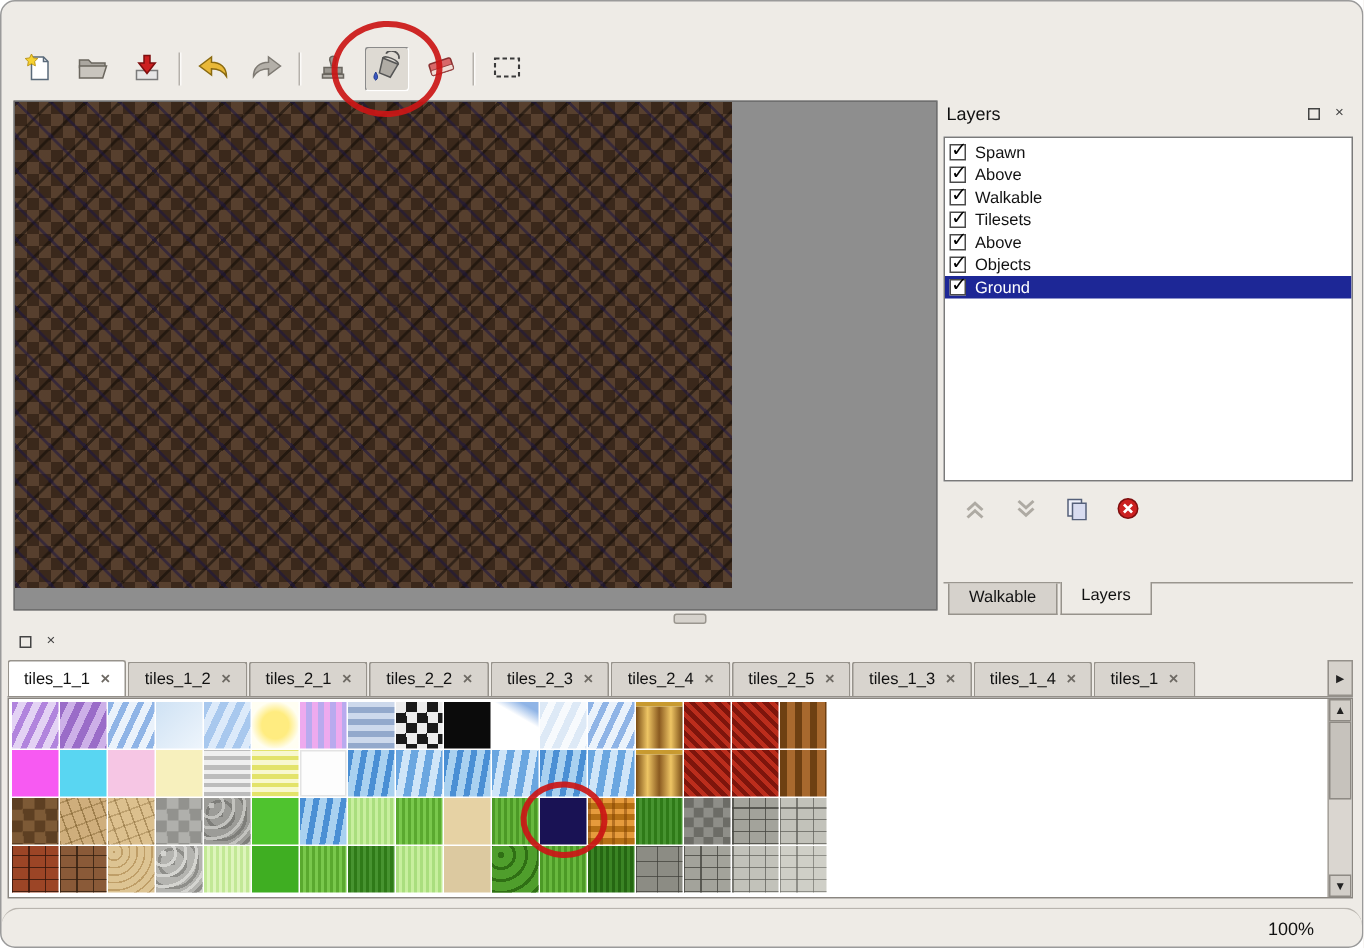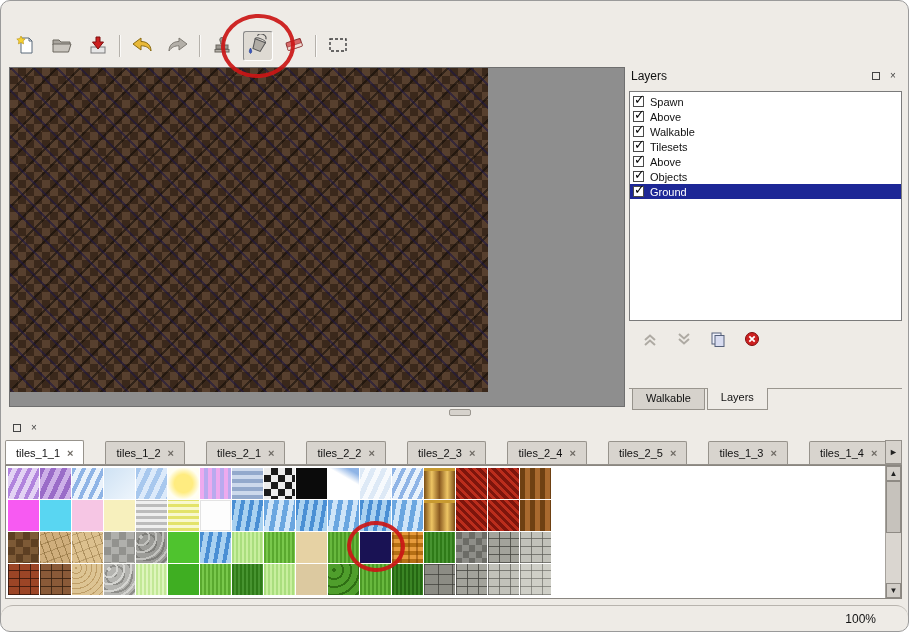--- a/index.html
+++ b/index.html
@@ -113,21 +113,21 @@
     padding: 3px 13px; font-size: 11px; background: #d6d2cc;
     border: 1px solid #97938c; border-top: none; margin-right: 2px; height: 21px;
   }
   .ptab.active { background: #eeebe6; margin-top: -1px; height: 22px; }
 
   
   .tilesets-panel { position: absolute; left: 4px; top: 418px; width: 897px; height: 184px; }
   .ts-tabs {
     position: relative; height: 26px; margin-top: 2px;
     border-bottom: 1px solid #94908a; display: flex; align-items: flex-end;
-    overflow: hidden; padding-right: 18px; gap: 20px;
+    overflow: hidden; padding-right: 18px;
   }
   .ts-tab {
     flex: 0 0 auto; height: 23px; padding: 0 10px;
     display: flex; align-items: center; gap: 7px; font-size: 11px;
     background: #d8d4ce; border: 1px solid #97938c; border-bottom: none;
     margin-right: 1px; border-radius: 2px 2px 0 0; white-space: nowrap;
   }
   .ts-tab.active { background: #fff; height: 25px; margin-bottom: -1px; }
   .tab-close { color: #6e6a64; font-weight: bold; font-size: 11px; line-height: 10px; }
   .tab-scroll {

